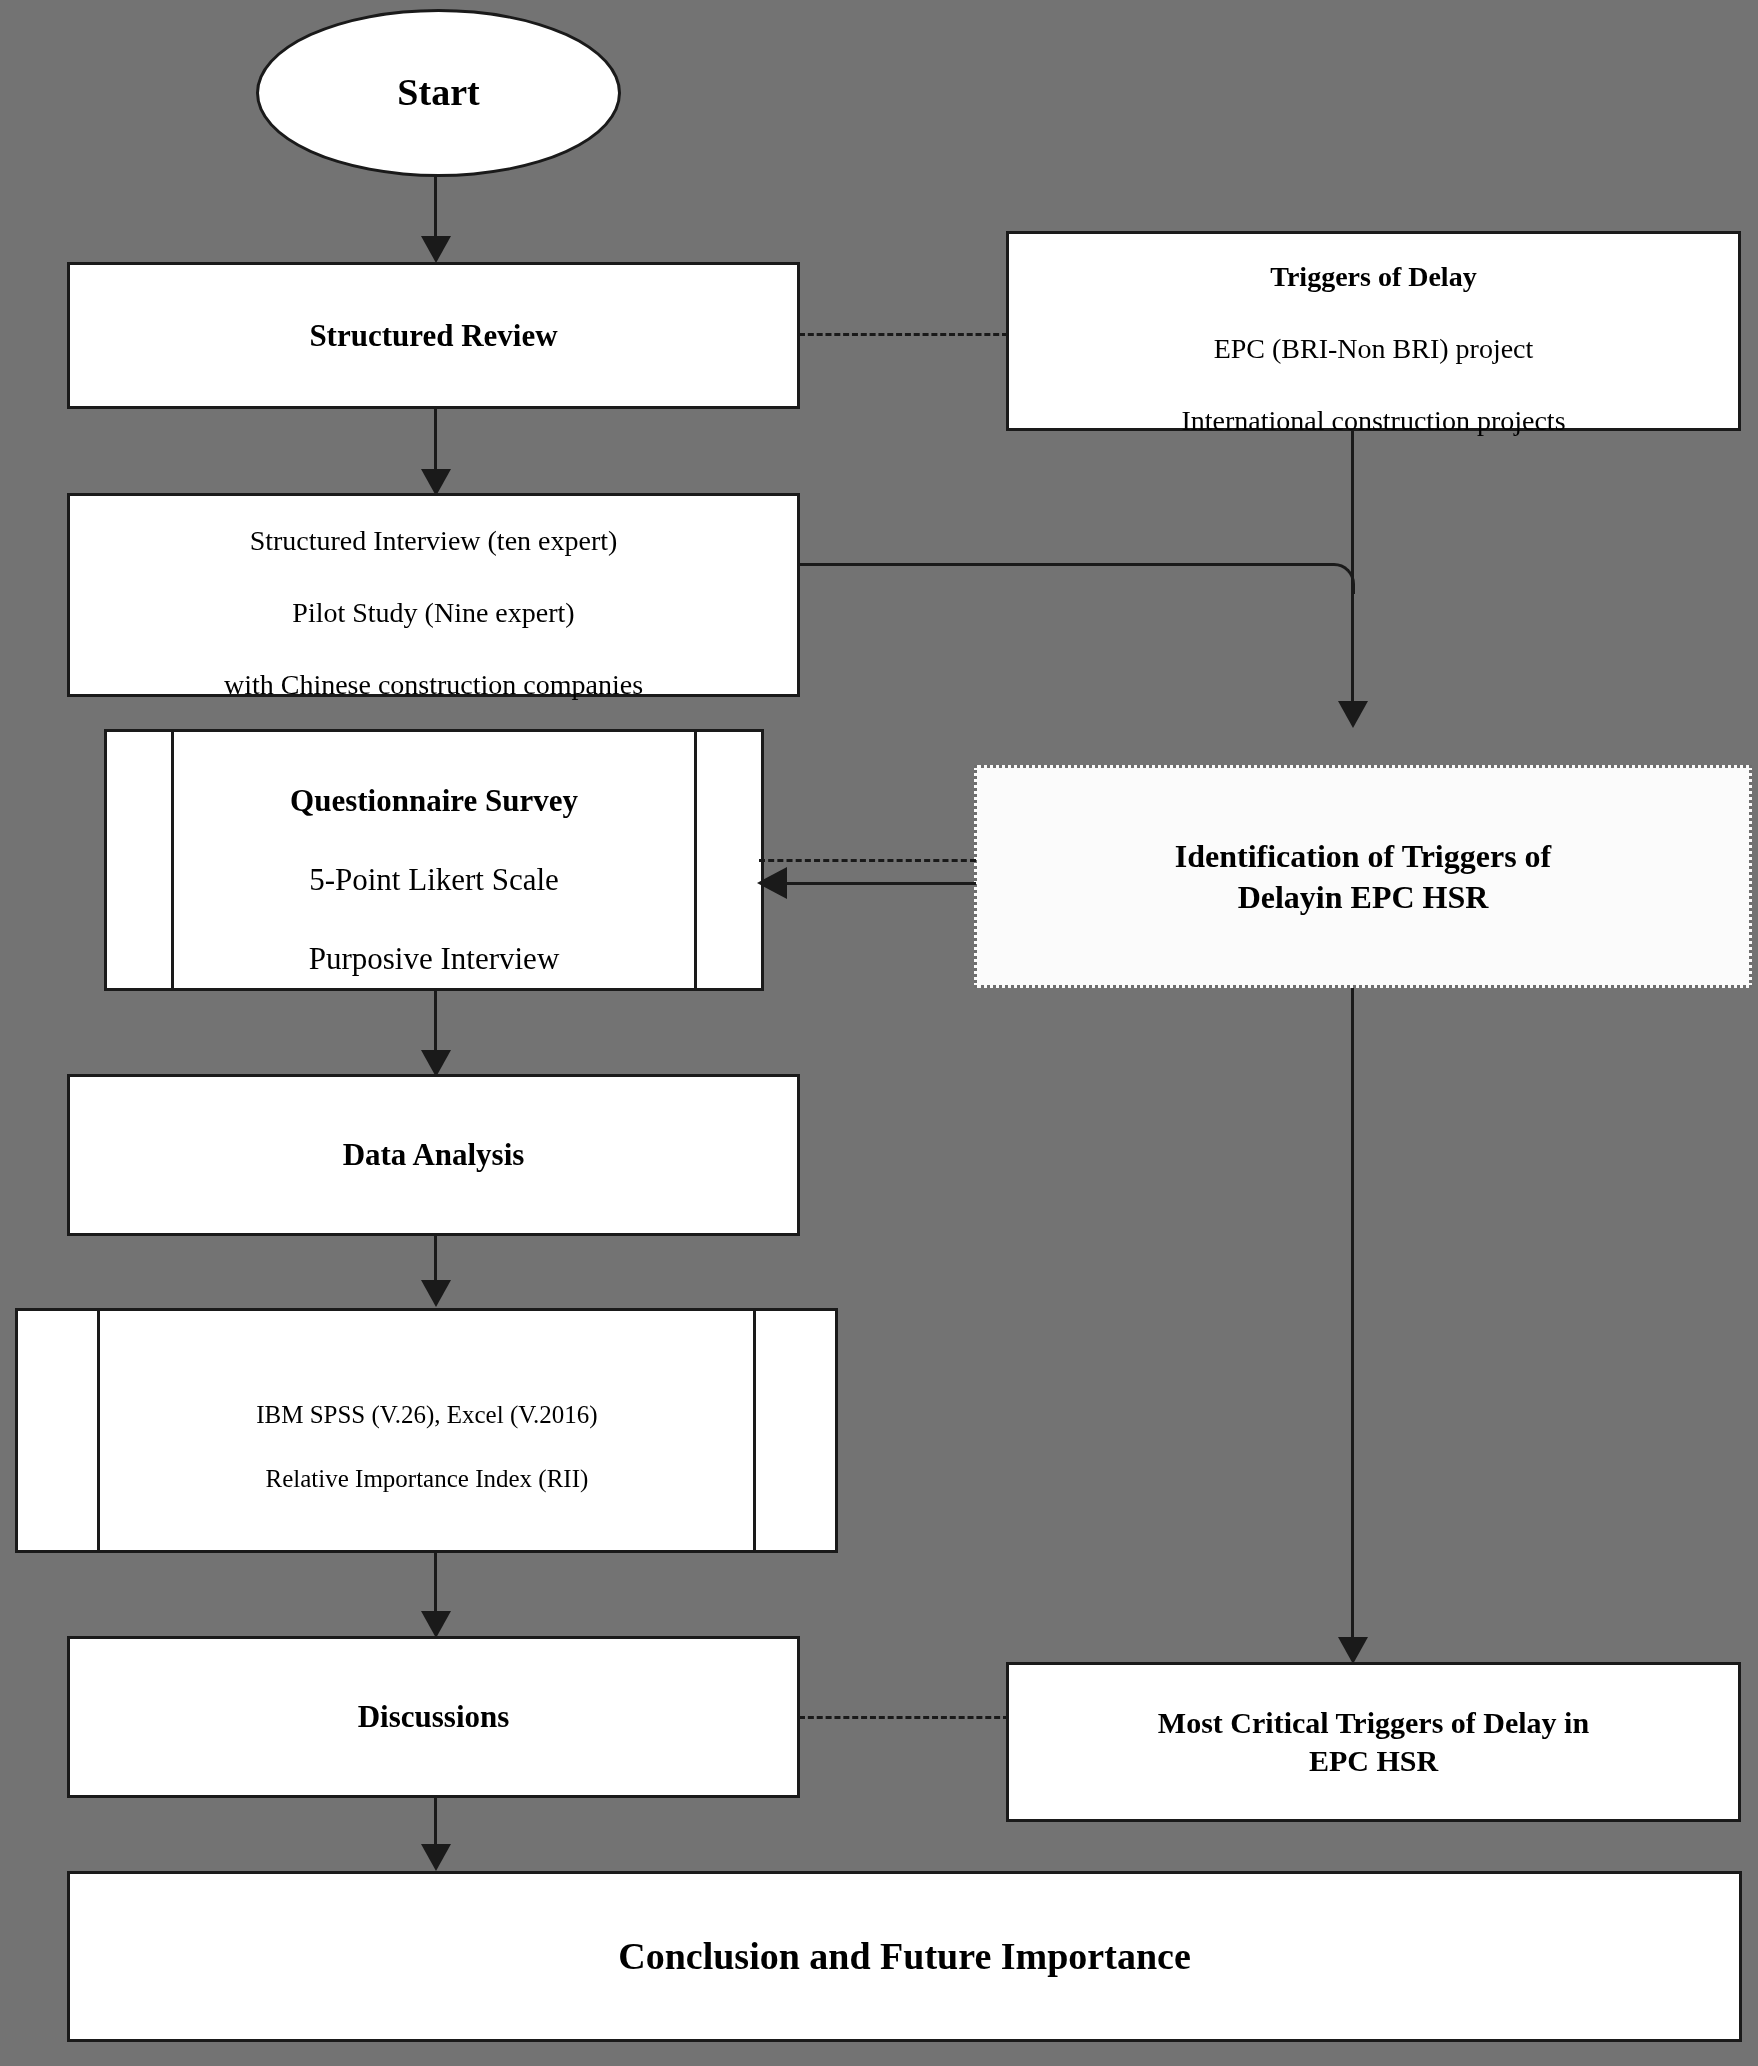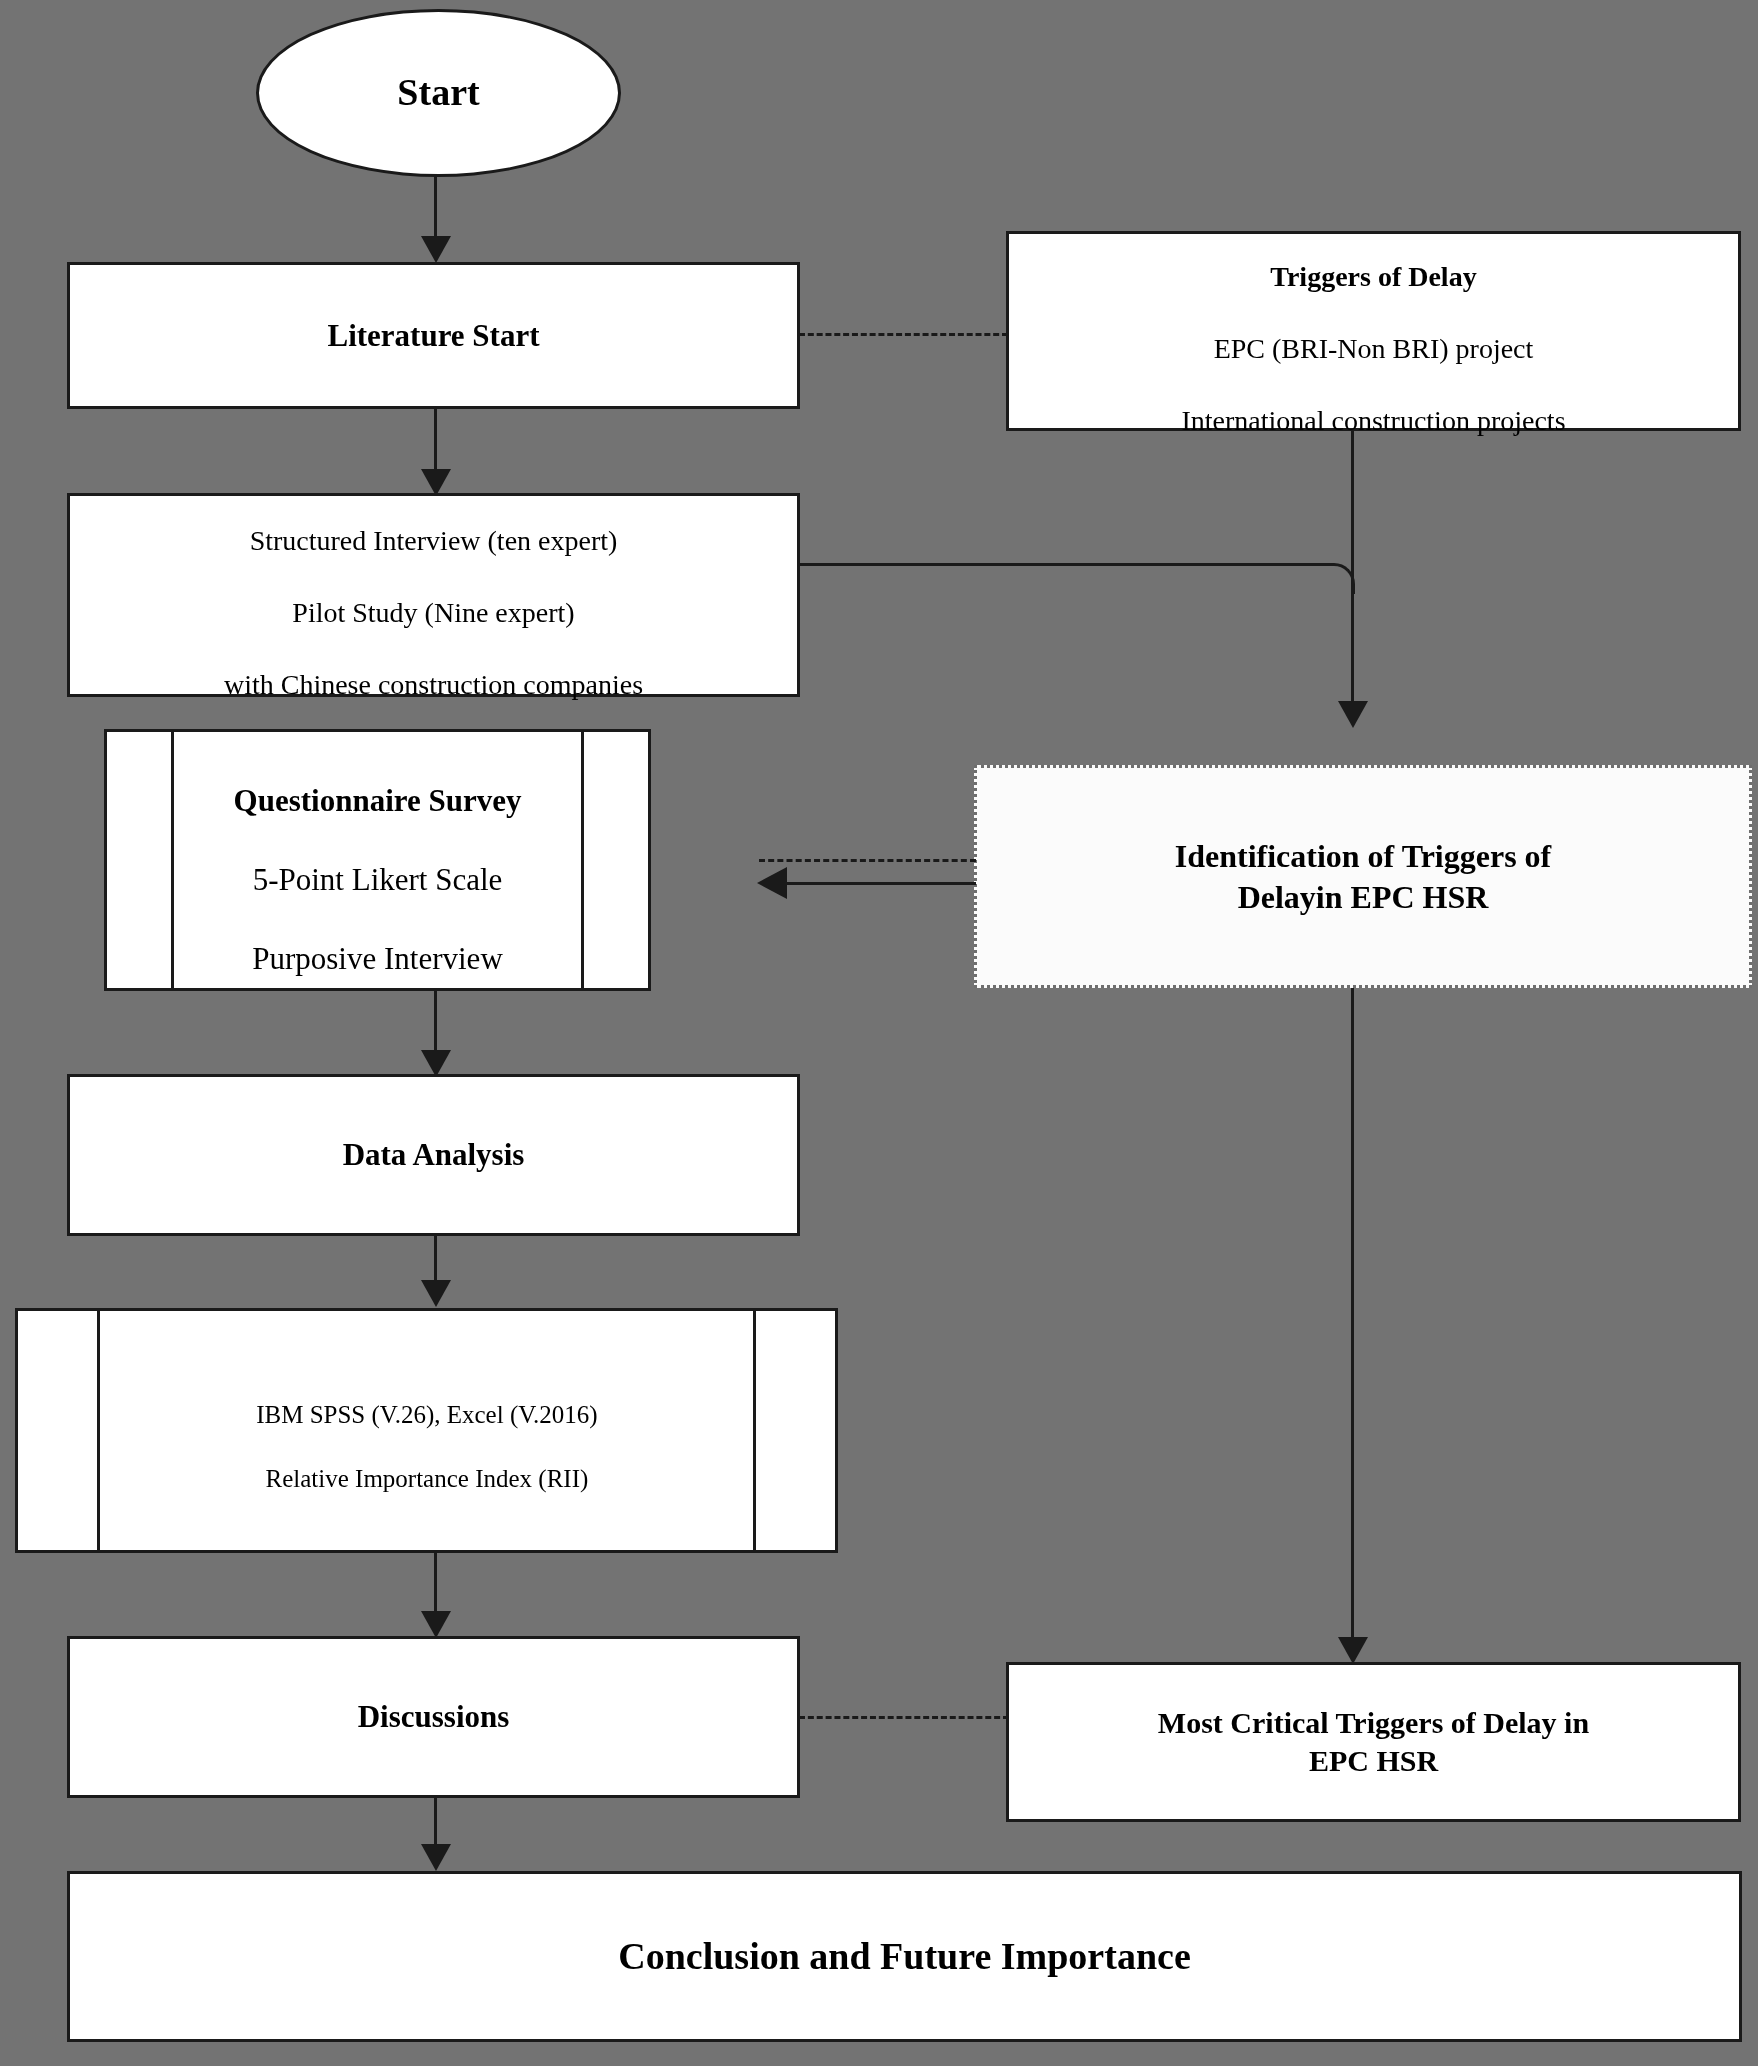--- a/index.html
+++ b/index.html
@@ -110,21 +110,21 @@
 <div id="canvas">
 
   <div class="node oval" style="left:256px; top:8.6px; width:365px; height:168px; font-size:38px;">
     <span class="txt bold">Start</span>
   </div>
 
   <div class="vline" style="left:434px; top:176px; height:60px;"></div>
   <div class="arrow-down" style="left:421px; top:236px;"></div>
 
   <div class="node rect" style="left:67px; top:262px; width:733px; height:147px; font-size:31px;">
-    <span class="txt bold">Literature Start</span>
+    <span class="txt bold">Structured Review</span>
   </div>
 
   <div class="hdash" style="left:799px; top:333px; width:209px;"></div>
 
   <div class="node rect" style="left:1006px; top:231px; width:735px; height:200px; font-size:28px; padding:0 12.3px;">
     <span class="txt">
       <span class="bold">Triggers of Delay</span><br>
       <span>EPC (BRI-Non BRI) project</span><br>
       <span>International construction projects</span>
     </span>
@@ -139,21 +139,21 @@
       <span>Pilot Study (Nine expert)</span><br>
       <span>with Chinese construction companies</span>
     </span>
   </div>
 
   <div class="vline" style="left:1351px; top:430px; height:271px;"></div>
 
   <div class="elbow" style="left:799px; top:563px; width:553px; height:28px;"></div>
   <div class="arrow-down" style="left:1338px; top:701px;"></div>
 
-  <div class="node predef" style="left:104px; top:729px; width:547px; height:262px; font-size:31px;">
+  <div class="node predef" style="left:104px; top:729px; width:660px; height:262px; font-size:31px;">
     <span class="bar" style="left:64px;"></span>
     <span class="bar" style="right:64px;"></span>
     <span class="txt">
       <span class="bold">Questionnaire Survey</span><br>
       <span>5-Point Likert Scale</span><br>
       <span>Purposive Interview</span>
     </span>
   </div>
 
   <div class="node dotted" style="left:974px; top:765px; width:778px; height:223px; font-size:32px; padding:0 15px;">

